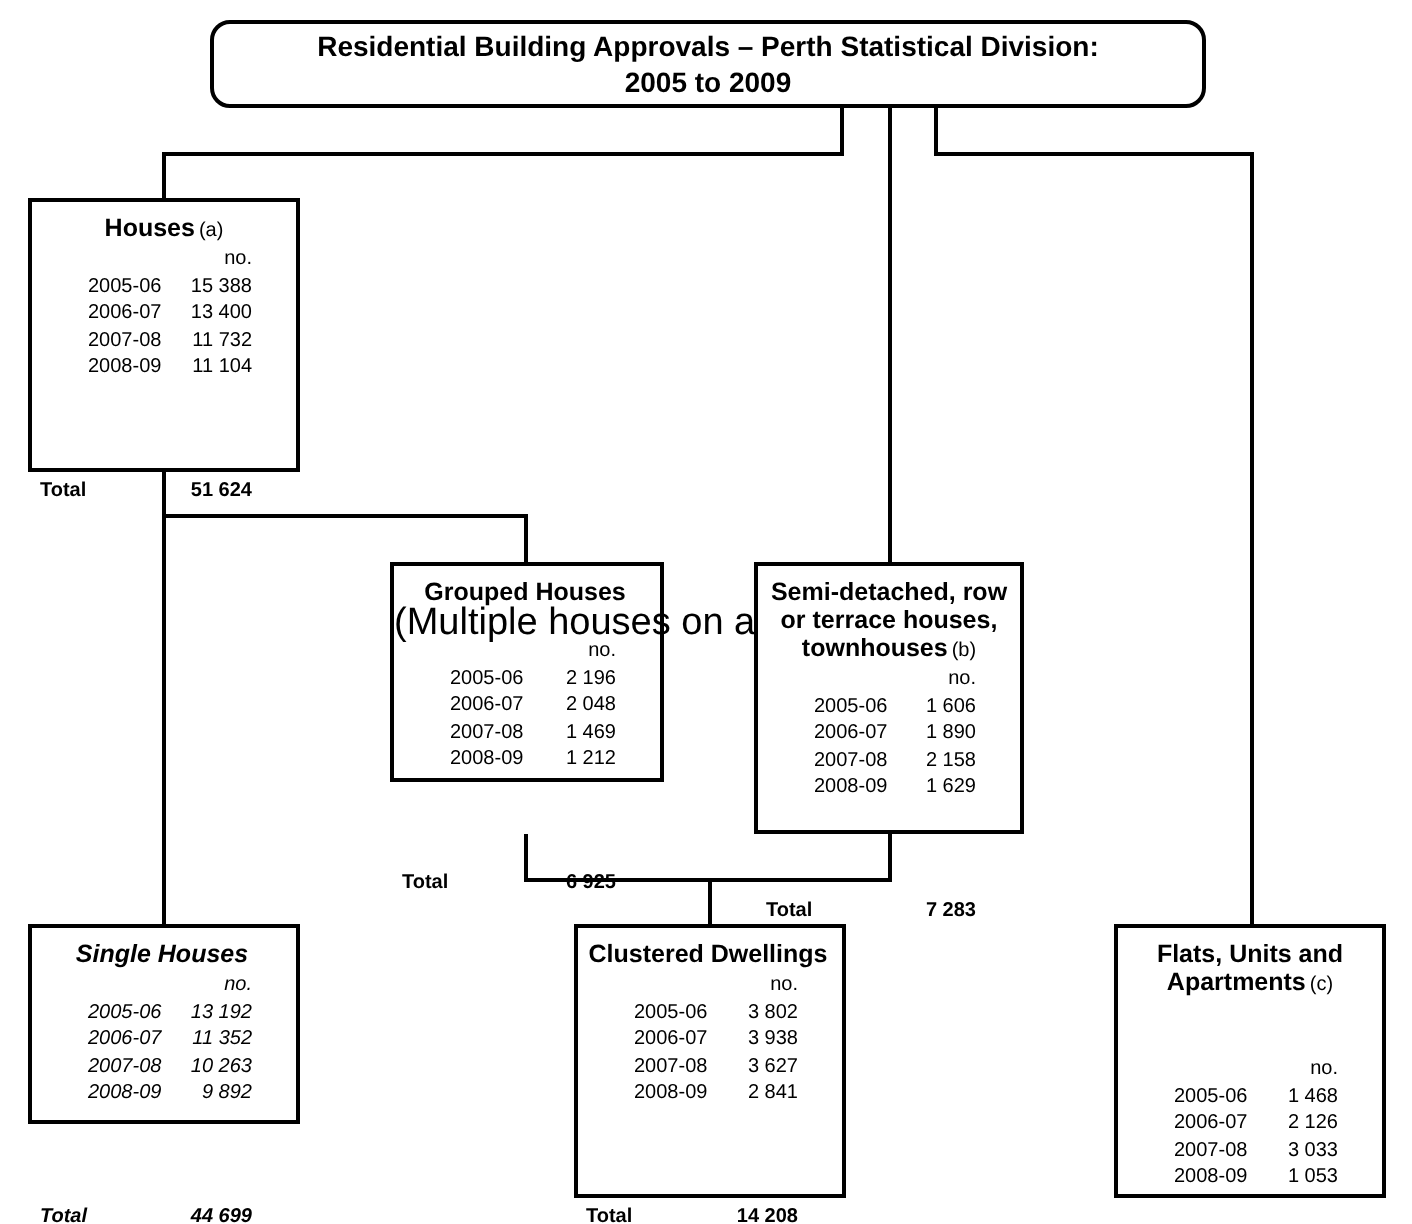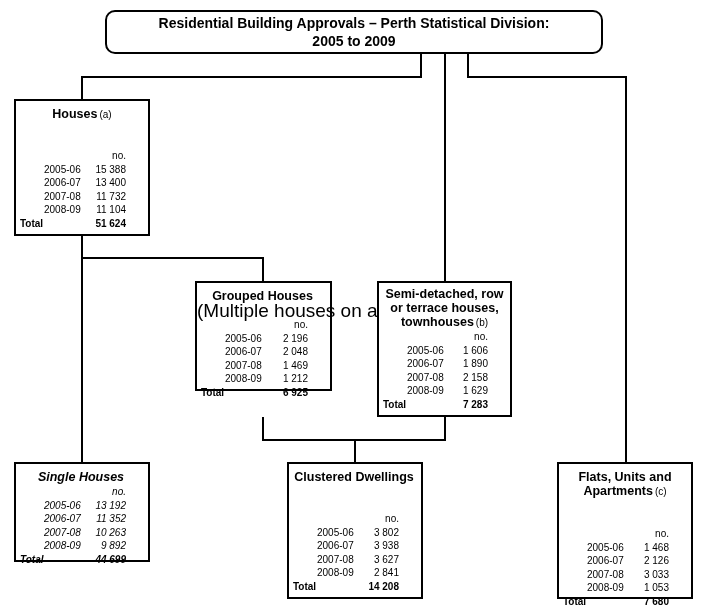--- a/index.html
+++ b/index.html
@@ -78,21 +78,21 @@
     padding-left: 28px;
     text-align: left;
     white-space: nowrap;
   }
   .val {
     flex: 1;
     text-align: right;
     padding-right: 22px;
     white-space: nowrap;
   }
-  .total-row { font-weight: bold; }
+  .total-row { font-weight: bold; margin-top: 48px; }
   .total-row .lbl { padding-left: 4px; }
 </style>
 </head>
 <body>
 
 <div id="canvas">
 
   <div class="line" style="left:420px; top:54px; width:2px;  height:23px;"></div>
   <div class="line" style="left:81px;  top:76px; width:341px; height:2px;"></div>
   <div class="line" style="left:81px;  top:76px; width:2px;  height:23px;"></div>
@@ -171,21 +171,21 @@
           <span class="lbl">2008-09</span>
           <span class="val">1 212</span>
         </div>
       <div class="row total-row">
           <span class="lbl">Total</span>
           <span class="val">6 925</span>
         </div>
     </div>
   </div>
 
-  <div class="box" style="left:377px; top:281px; width:135px; height:136px;justify-content:flex-end;">
+  <div class="box" style="left:377px; top:281px; width:135px; height:136px;">
     <div class="box-heading">
       <div class="hline">Semi-detached, row</div>
       <div class="hline">or terrace houses,</div>
       <div class="hline"><span>townhouses</span><span class="note">(b)</span></div>
     </div>
     <div class="tbl">
       <div class="row">
           <span class="lbl"></span>
           <span class="val">no.</span>
         </div>

